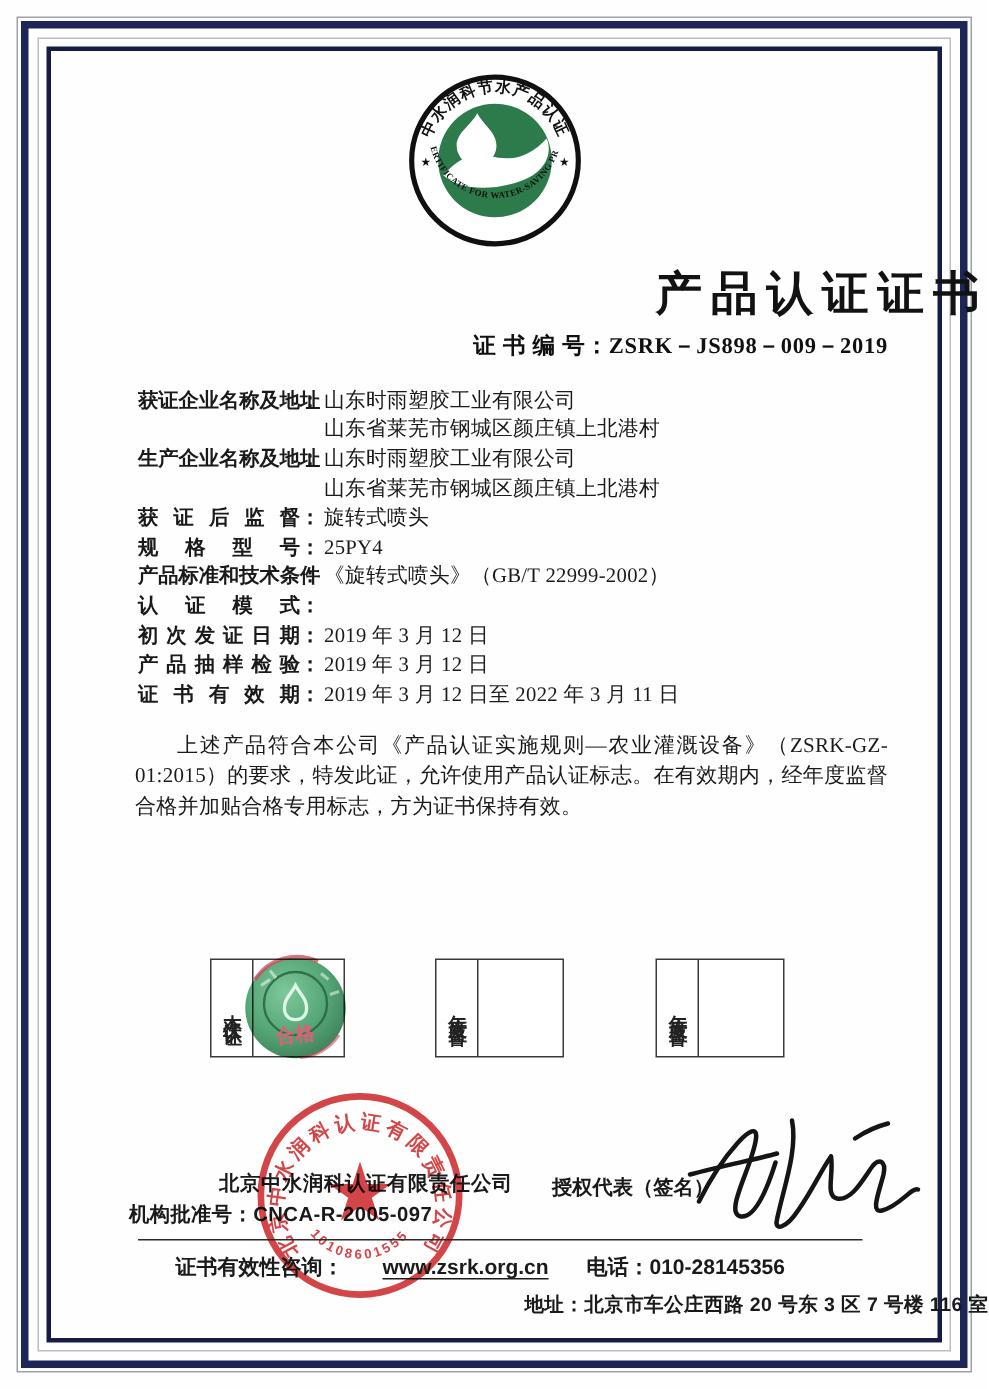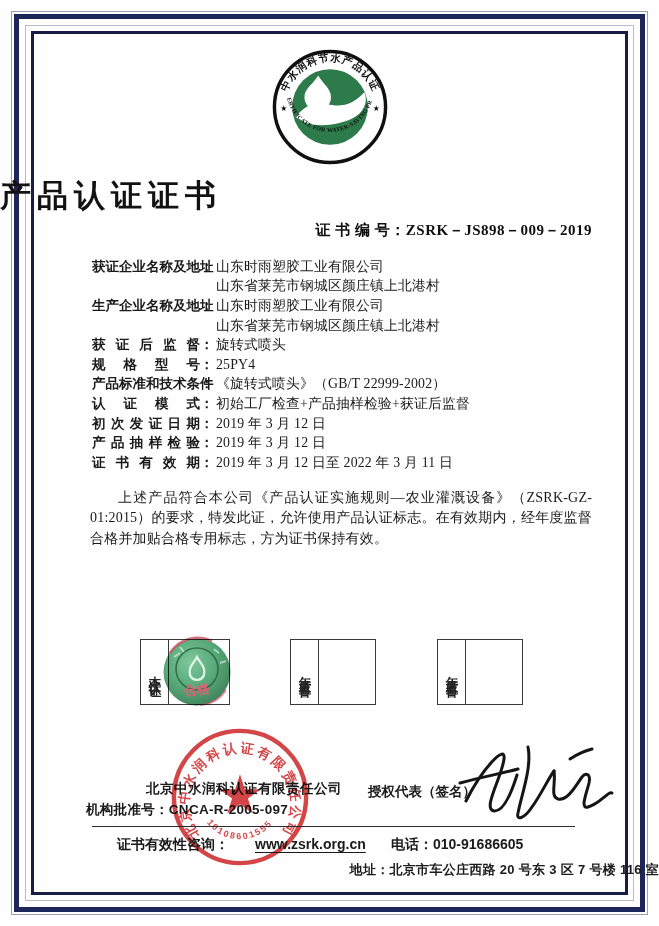--- a/index.html
+++ b/index.html
@@ -9,21 +9,21 @@
     overflow:hidden;
   }
   
   .frame-thin-outer{position:absolute;inset:11px;border:1px solid #9aa0af;}
   .frame-thick{position:absolute;inset:14px;border:5px solid #1d2659;}
   .frame-thin-mid{position:absolute;inset:25px;border:1px solid #b9bdc9;}
   .frame-inner{position:absolute;inset:31px;border:3px solid #161d45;}
 
   .logo{position:absolute;left:271px;top:48px;width:118px;height:118px;}
   .title{
-    position:absolute;top:175px;left:0;right:0;text-align:left;
+    position:absolute;top:175px;left:0;right:0;text-align:right;
     font-family:"Liberation Sans","DejaVu Sans",sans-serif;
     font-size:31px;font-weight:700;letter-spacing:6px;color:#121212;
   }
   .certno{
     position:absolute;top:221px;right:67px;
     font-size:15px;font-weight:600;letter-spacing:.5px;color:#101010;margin-left:18px;
   }
 
   .fields{position:absolute;top:257px;left:92px;width:505px;}
   .frow{display:flex;align-items:center;height:19.6px;font-size:13.5px;}
@@ -127,21 +127,20 @@
     <div class="frow">
       <span class="lbl"><span class="lbl-text">规格型号</span><span class="colon">：</span></span>
       <span class="val">25PY4</span>
     </div>
     <div class="frow">
       <span class="lbl"><span class="lbl-text">产品标准和技术条件</span><span class="colon">：</span></span>
       <span class="val">《旋转式喷头》（GB/T 22999-2002）</span>
     </div>
     <div class="frow">
       <span class="lbl"><span class="lbl-text">认证模式</span><span class="colon">：</span></span>
-      <span class="val">初始工厂检查+产品抽样检验+获证后监督</span>
     </div>
     <div class="frow">
       <span class="lbl"><span class="lbl-text">初次发证日期</span><span class="colon">：</span></span>
       <span class="val">2019 年 3 月 12 日</span>
     </div>
     <div class="frow">
       <span class="lbl"><span class="lbl-text">产品抽样检验</span><span class="colon">：</span></span>
       <span class="val">2019 年 3 月 12 日</span>
     </div>
     <div class="frow">
@@ -206,16 +205,16 @@
       <textPath href="#sealNum" startOffset="50%" text-anchor="middle">1101086015557</textPath>
     </text>
     <polygon points="75,52 79.9,67.2 95.9,67.2 83,76.6 87.9,91.8 75,82.4 62.1,91.8 67,76.6 54.1,67.2 70.1,67.2" fill="#d03032"></polygon>
   </svg>
 
   <div class="divider"></div>
 
   <div class="footer-validity">
     <span>证书有效性咨询：</span><span class="site">www.zsrk.org.cn</span>
   </div>
-  <div class="footer-phone">电话：010-91686605</div>
+  <div class="footer-phone">电话：010-28145356</div>
   <div class="address">地址：北京市车公庄西路 20 号东 3 区 7 号楼 116 室</div>
 
 </div>
 
 </body></html>

